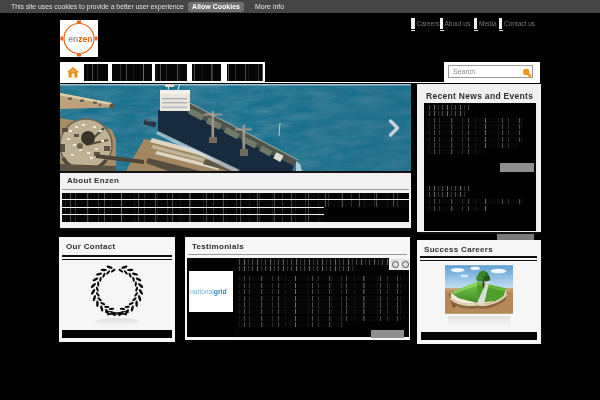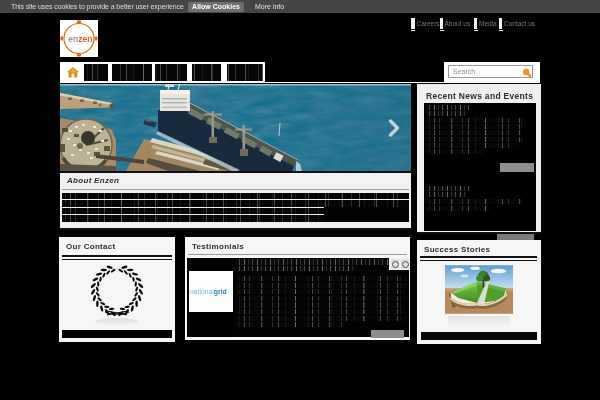--- a/index.html
+++ b/index.html
@@ -186,21 +186,21 @@
   <g fill="#6f6a5c">
     <rect x="149" y="53" width="8" height="6"></rect>
     <rect x="180" y="65" width="8" height="7"></rect>
   </g>
   <line x1="128" y1="18" x2="238" y2="76" stroke="#b2bdb4" stroke-width="1" opacity="0.85"></line>
 
   <polyline points="330.5,37 337.5,44 330.5,51" fill="none" stroke="#ccd1d5" stroke-width="3.4" stroke-linecap="round" stroke-linejoin="round"></polyline>
 </svg>
 
 <div class="abs" style="left:60px;top:171px;width:351px;height:59px;background:#f2f2f2;border-top:2px solid #111;border-bottom:2px solid #111;box-sizing:border-box;"></div>
-<div class="abs hd" style="left:67px;top:176px;font-style:italic;">About Enzen</div>
+<div class="abs hd" style="left:67px;top:176px;">About Enzen</div>
 <div class="abs" style="left:62px;top:189px;width:347px;height:1px;background:#9a9a9a;"></div>
 <div class="abs noise" style="left:62px;top:192.5px;width:347px;height:6.5px;"></div>
 <div class="abs noise" style="left:62px;top:200px;width:347px;height:6.5px;"></div>
 <div class="abs noise" style="left:62px;top:207.5px;width:262px;height:6.5px;"></div>
 <div class="abs noise" style="left:62px;top:215px;width:262px;height:6.5px;"></div>
 <div class="abs" style="left:324px;top:207px;width:85px;height:14.5px;background:#030303;"></div>
 
 <div class="abs" style="left:417px;top:84px;width:124px;height:150px;background:#f0f0f0;border-bottom:2px solid #111;box-sizing:border-box;"></div>
 <div class="abs hd" style="left:426px;top:91px;font-size:8.5px;">Recent News and Events</div>
 <div class="abs" style="left:424px;top:103px;width:112px;height:128px;background:#000;"></div>
@@ -297,21 +297,21 @@
 <div class="abs noise" style="left:236px;top:282.6px;width:171px;height:5.2px;"></div>
 <div class="abs noise" style="left:236px;top:289.2px;width:169px;height:5.2px;"></div>
 <div class="abs noise" style="left:236px;top:295.8px;width:171px;height:5.2px;"></div>
 <div class="abs noise" style="left:236px;top:302.4px;width:168px;height:5.2px;"></div>
 <div class="abs noise" style="left:236px;top:309.0px;width:171px;height:5.2px;"></div>
 <div class="abs noise" style="left:236px;top:315.6px;width:170px;height:5.2px;"></div>
 <div class="abs noise" style="left:236px;top:322px;width:108px;height:5.2px;"></div>
 <div class="abs" style="left:371px;top:330px;width:33px;height:8px;background:#8f8f8f;"></div>
 
 <div class="abs" style="left:417px;top:240px;width:124px;height:104px;background:#f6f6f6;"></div>
-<div class="abs hd" style="left:424px;top:245px;">Success Stories</div>
+<div class="abs hd" style="left:424px;top:245px;">Success Careers</div>
 <div class="abs" style="left:420px;top:256px;width:117px;height:2px;background:#111;"></div>
 <div class="abs" style="left:420px;top:260px;width:117px;height:1px;background:#111;"></div>
 <svg class="abs" style="left:445px;top:265px;" width="68" height="49" viewBox="0 0 70 50">
   <defs>
     <linearGradient id="skyg" x1="0" y1="0" x2="0" y2="1">
       <stop offset="0" stop-color="#5d9ed3"></stop>
         <stop offset="1" stop-color="#cfe6f5"></stop>
     </linearGradient>
     <linearGradient id="grassL" x1="0" y1="0" x2="0" y2="1">
       <stop offset="0" stop-color="#7cc94c"></stop>

